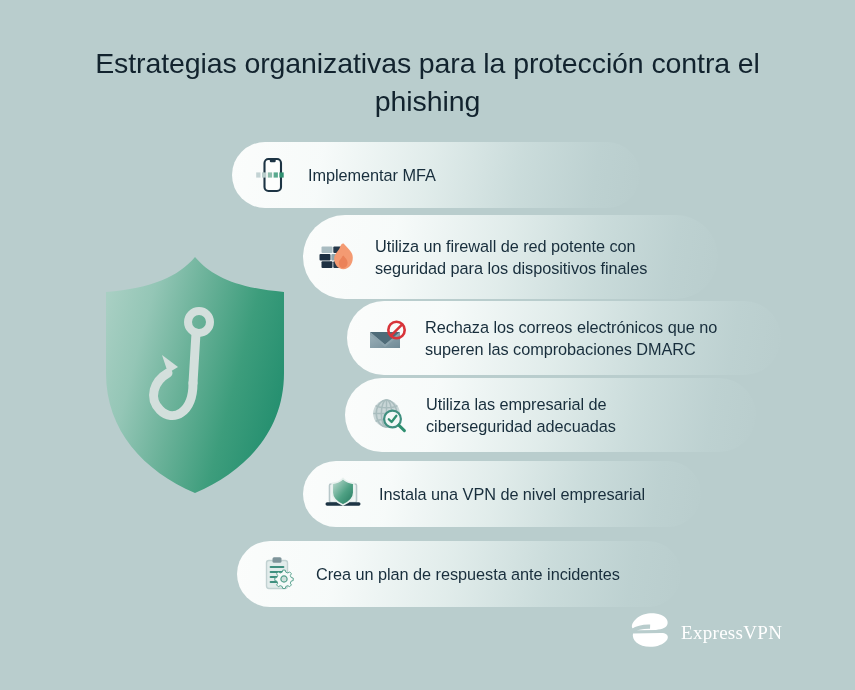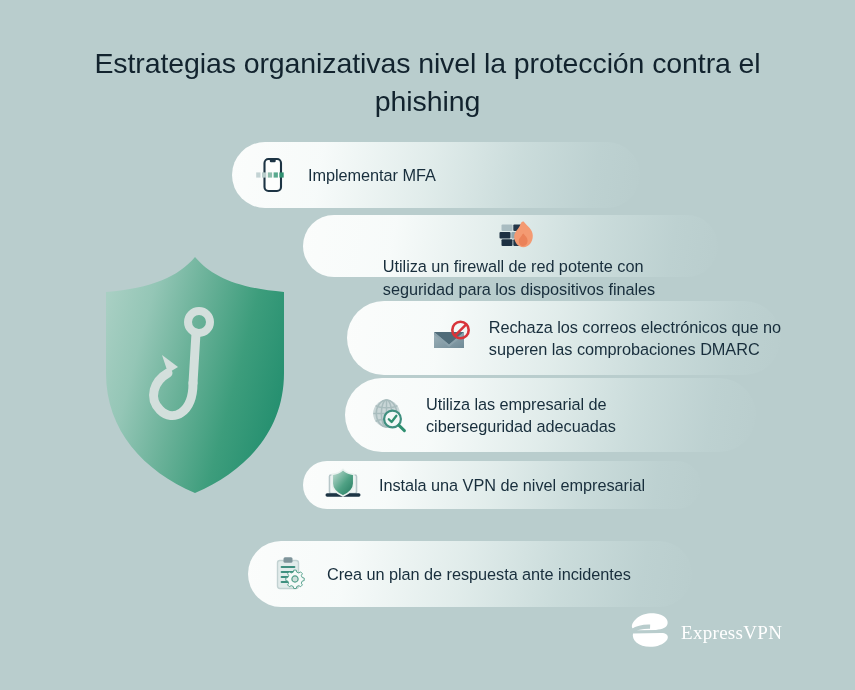--- a/index.html
+++ b/index.html
@@ -69,21 +69,21 @@
     font-size:19px;
     letter-spacing:0.3px;
     line-height:25px;
   }
 </style>
 </head>
 <body style="background: rgb(185, 205, 205);">
 
 <div id="canvas">
 
-  <div class="title">Estrategias organizativas nivel la protección contra el phishing</div>
+  <div class="title">Estrategias organizativas para la protección contra el phishing</div>
 
   <div class="shield-wrap">
     <svg width="190" height="240" viewBox="0 0 190 240" xmlns="http://www.w3.org/2000/svg">
       <defs>
         <linearGradient id="shieldGrad" x1="0" y1="0.2" x2="1" y2="0.55">
           <stop offset="0%" stop-color="#a8cfc3"></stop>
           <stop offset="22%" stop-color="#94c6b6"></stop>
           <stop offset="48%" stop-color="#69b198"></stop>
           <stop offset="75%" stop-color="#3d9d7c"></stop>
           <stop offset="100%" stop-color="#269070"></stop>
@@ -109,21 +109,21 @@
     <path d="M17.8 4.6 h5.9 v1.5 a1.2 1.2 0 0 1 -1.2 1.2 h-3.5 a1.2 1.2 0 0 1 -1.2 -1.2 Z" fill="#1d3444"></path>
     <rect x="4.2" y="17.4" width="4.3" height="5.2" fill="#c3d3d4"></rect>
     <rect x="10.0" y="17.4" width="4.3" height="5.2" fill="#b8cdcb"></rect>
     <rect x="15.8" y="17.4" width="4.3" height="5.2" fill="#8fbdad"></rect>
     <rect x="21.6" y="17.4" width="4.3" height="5.2" fill="#5aa98e"></rect>
     <rect x="27.4" y="17.4" width="4.3" height="5.2" fill="#2f8f70"></rect>
   </svg>
         </div>
         <div class="pill-text" style="margin-left: 16px;">Implementar MFA</div>
       </div>
-      <div class="pill" style="left: 303px; top: 215px; width: 415px; height: 62px; flex-direction: column;">
+      <div class="pill" style="left: 303px; top: 215px; width: 415px; height: 84px;">
         <div class="pill-bg"></div>
         <div class="pill-icon" style="margin-left: 15px;">
           <svg id="firewall-flame-icon" width="40" height="40" viewBox="0 0 40 40" xmlns="http://www.w3.org/2000/svg">
     <g>
       <rect x="3.5" y="9.5" width="11" height="6.6" rx="1" fill="#a9bcc1"></rect>
       <rect x="15.3" y="9.5" width="11" height="6.6" rx="1" fill="#24384a"></rect>
       <rect x="1.5" y="16.9" width="11" height="6.6" rx="1" fill="#1d3042"></rect>
       <rect x="13.3" y="16.9" width="11" height="6.6" rx="1" fill="#8fa6ae"></rect>
       <rect x="3.5" y="24.3" width="11" height="6.6" rx="1" fill="#1d3042"></rect>
       <rect x="15.3" y="24.3" width="11" height="6.6" rx="1" fill="#24384a"></rect>
@@ -131,21 +131,21 @@
     <path d="M25.6 6.5 C 29.5 11.5, 34.8 14.2, 34.8 20.8 C 34.8 27.5, 30.6 32.2, 25.4 32.2
              C 20.2 32.2, 16.2 27.8, 16.2 21.6 C 16.2 16.4, 21 14.2, 22.4 9.2
              C 23 7.2, 24.4 6, 25.6 6.5 Z" fill="#f49a72"></path>
     <path d="M25.4 18.4 C 27.6 21.2, 29.6 22.6, 29.6 25.6 C 29.6 29, 27.7 31, 25.2 31
              C 22.6 31, 20.8 28.9, 20.8 25.9 C 20.8 23.2, 23.6 22, 24.2 19.6 Z" fill="#eb8259"></path>
   </svg>
         </div>
         <div class="pill-text" style="margin-left: 17px;">Utiliza un firewall de red potente con
 seguridad para los dispositivos finales</div>
       </div>
-      <div class="pill" style="left: 347px; top: 301px; width: 434px; height: 74px; justify-content: flex-end;">
+      <div class="pill" style="left: 347px; top: 301px; width: 434px; height: 74px;">
         <div class="pill-bg"></div>
         <div class="pill-icon" style="margin-left: 20px;">
           <svg id="rejected-email-icon" width="40" height="40" viewBox="0 0 40 40" xmlns="http://www.w3.org/2000/svg">
     <defs>
       <linearGradient id="envGrad" x1="0" y1="0" x2="1" y2="1">
         <stop offset="0%" stop-color="#9fb3bb"></stop>
                 <stop offset="100%" stop-color="#6f8a96"></stop>
       </linearGradient>
     </defs>
     <path d="M3 14 L 20 14 L 33 14 L 33 30 L 3 30 Z" fill="url(#envGrad)"></path>
@@ -172,40 +172,40 @@
       <path d="M6.6 26.4 C 11.6 23.6, 23.4 23.6, 28.4 26.4"></path>
     </g>
     <circle cx="23.5" cy="24" r="8.4" fill="#f3f8f7" stroke="#3f8f7f" stroke-width="2.2"></circle>
     <line x1="29.7" y1="30.2" x2="35.4" y2="35.6" stroke="#2f8f70" stroke-width="3" stroke-linecap="round"></line>
     <path d="M19.8 24.2 L 22.6 27 L 27.4 20.8" fill="none" stroke="#2f8f70" stroke-width="2.3" stroke-linecap="round" stroke-linejoin="round"></path>
   </svg>
         </div>
         <div class="pill-text" style="margin-left: 17px;">Utiliza las empresarial de
 ciberseguridad adecuadas</div>
       </div>
-      <div class="pill" style="left: 303px; top: 461px; width: 398px; height: 48px;">
+      <div class="pill" style="left: 303px; top: 461px; width: 398px; height: 66px;">
         <div class="pill-bg"></div>
         <div class="pill-icon" style="margin-left: 20px;">
           <svg id="laptop-shield-vpn-icon" width="40" height="40" viewBox="0 0 40 40" xmlns="http://www.w3.org/2000/svg">
     <defs>
       <linearGradient id="shGrad2" x1="0" y1="0" x2="1" y2="1">
         <stop offset="0%" stop-color="#c9e0d8"></stop>
                 <stop offset="55%" stop-color="#4fa184"></stop>
         <stop offset="100%" stop-color="#22775d"></stop>
       </linearGradient>
     </defs>
     <rect x="6.5" y="10" width="27" height="18.5" rx="1.6" fill="#f1f6f5" stroke="#b7c7c9" stroke-width="1.6"></rect>
     <rect x="2.5" y="28.2" width="35" height="3.5" rx="1.7" fill="#1d3444"></rect>
     <path d="M20 4.5 C 16.6 8.1, 12.4 9.1, 9.2 9.4 L 9.2 18.4 C 9.2 24.4, 14.6 28.5, 20 31
              C 25.4 28.5, 30.8 24.4, 30.8 18.4 L 30.8 9.4 C 27.6 9.1, 23.4 8.1, 20 4.5 Z" fill="url(#shGrad2)" stroke="#e8f1ee" stroke-width="1.7"></path>
   </svg>
         </div>
         <div class="pill-text" style="margin-left: 16px;">Instala una VPN de nivel empresarial</div>
       </div>
-      <div class="pill" style="left: 248px; top: 541px; width: 444px; height: 66px;">
+      <div class="pill" style="left: 237px; top: 541px; width: 444px; height: 66px;">
         <div class="pill-bg"></div>
         <div class="pill-icon" style="margin-left: 22px;">
           <svg id="clipboard-gear-icon" width="40" height="40" viewBox="0 0 40 40" xmlns="http://www.w3.org/2000/svg">
     <rect x="7.5" y="6.5" width="21" height="28" rx="2.4" fill="#e2eceb" stroke="#c2d2d2" stroke-width="1.4"></rect>
     <rect x="13.5" y="3.2" width="9" height="5.6" rx="1.5" fill="#7e949a"></rect>
     <g stroke="#3f8f7f" stroke-width="2" stroke-linecap="round">
       <line x1="11.6" y1="13" x2="24.4" y2="13"></line>
       <line x1="11.6" y1="18" x2="24.4" y2="18"></line>
       <line x1="11.6" y1="23" x2="24.4" y2="23"></line>
       <line x1="11.6" y1="28" x2="19" y2="28"></line>

